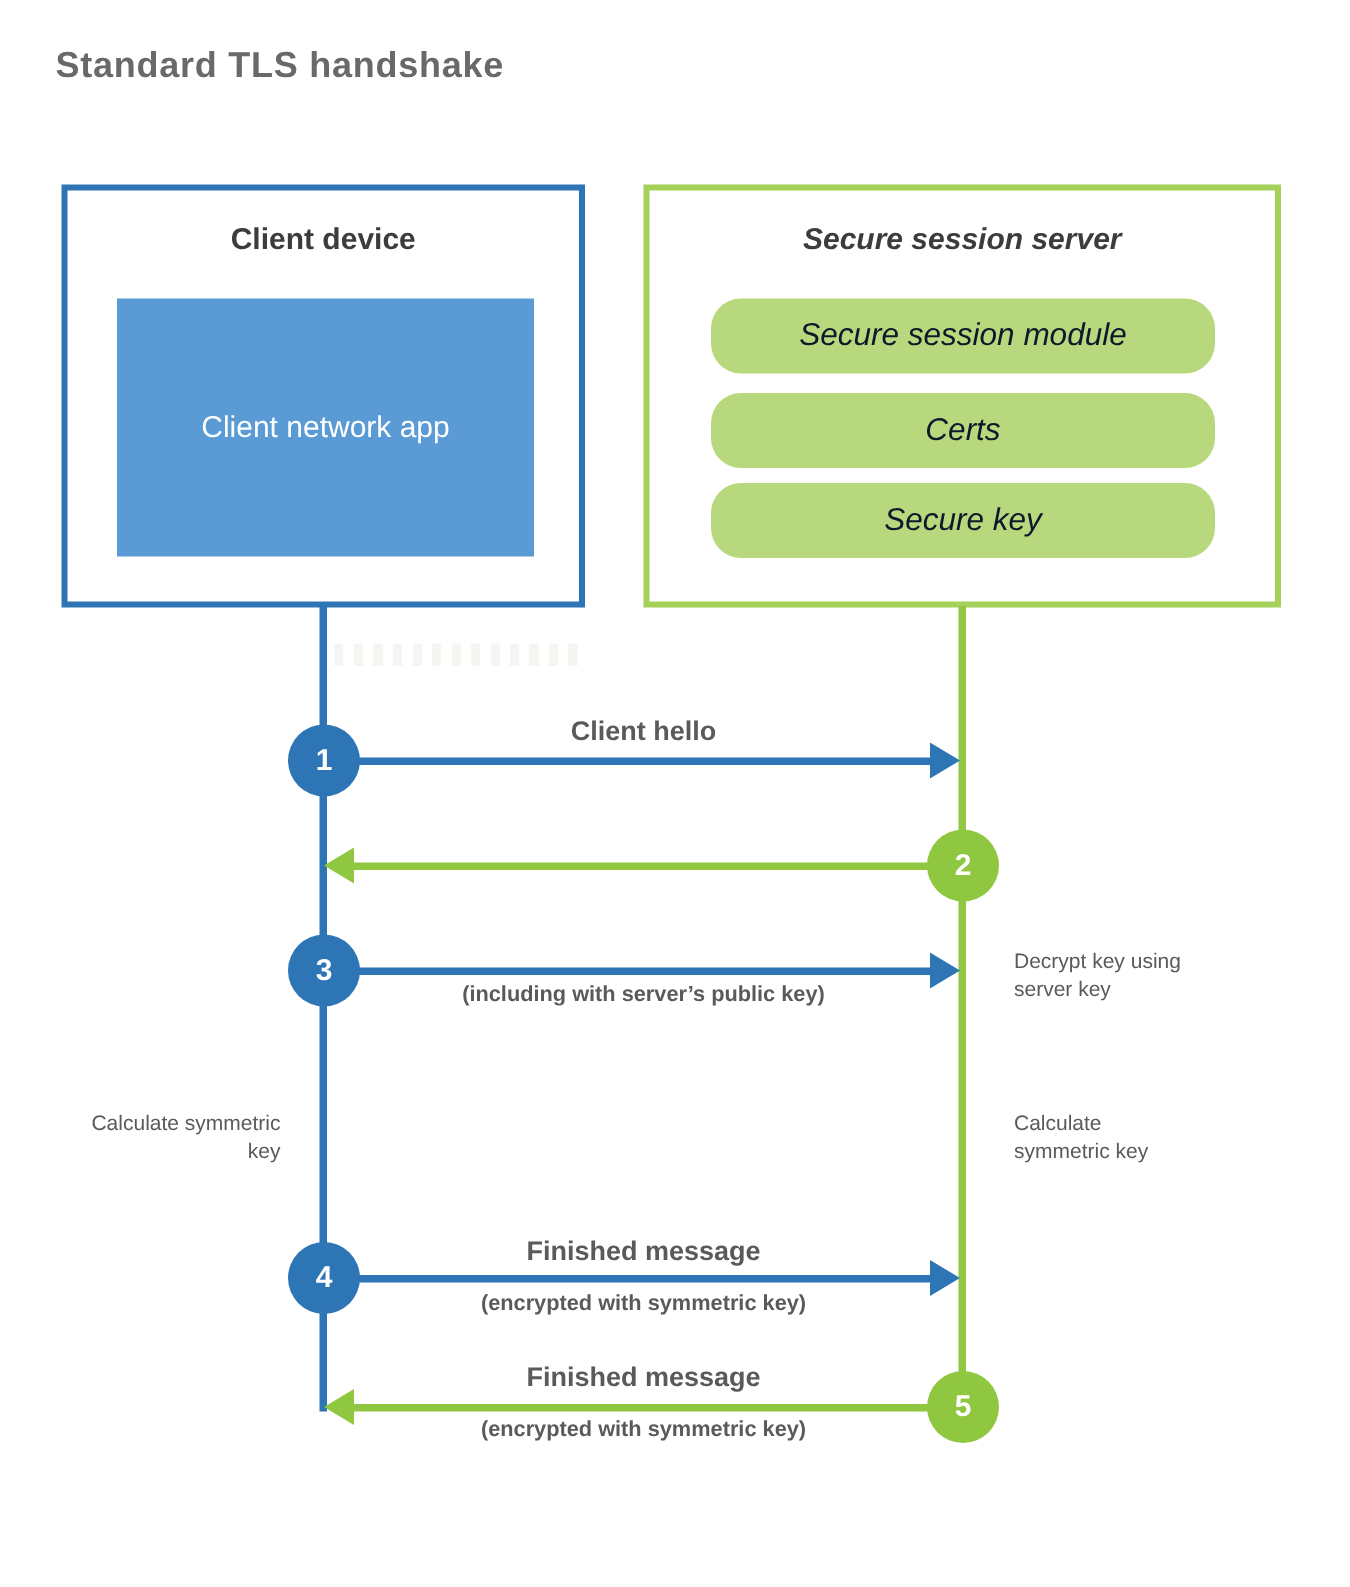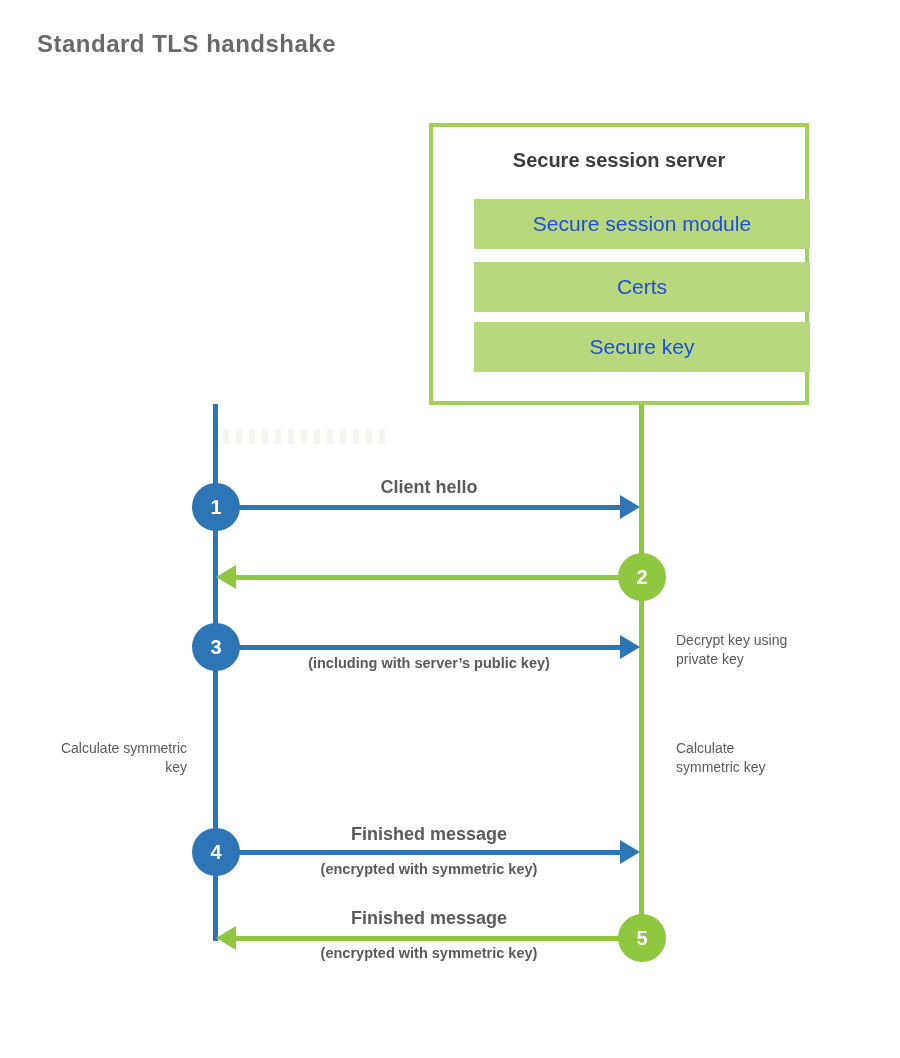--- a/index.html
+++ b/index.html
@@ -11,30 +11,30 @@
   html,body{background:#ffffff;}
   body{font-family:"Liberation Sans","DejaVu Sans",sans-serif;}
   .canvas{position:relative;width:900px;height:1058px;background:#ffffff;overflow:hidden;}
 
   .page-title{position:absolute;left:37px;top:30px;font-size:24px;font-weight:700;
     color:var(--title_gray);letter-spacing:0.5px;}
 
   
   .ebox{position:absolute;top:123px;height:282px;background:#fff;}
   .ebox.client{left:41px;width:349px;border:4px solid var(--blue);}
-  .ebox.server{left:429px;width:380px;border:4px solid var(--green_border);}
+  .ebox.server{left:429px;width:425px;border:4px solid var(--green_border);font-style:italic;}
   .ebox-title{position:absolute;left:0;right:0;top:22px;text-align:center;
     font-size:20px;font-weight:700;color:var(--text_dark);}
 
   .client-rect{position:absolute;left:33px;top:72px;width:278px;height:172px;
     background:var(--blue_light);display:flex;align-items:center;justify-content:center;}
   .client-rect .lbl{width:170px;text-align:center;font-size:20px;line-height:1.45;color:#ffffff;}
 
   .server-bar{position:absolute;left:41px;width:336px;height:50px;background:var(--green_light);
-    display:flex;align-items:center;justify-content:center;font-size:21px;color:#1d4ed8;}
+    display:flex;align-items:center;justify-content:center;font-size:21px;color:#0f172a;border-radius:20px;}
   .server-bar.b1{top:72px;} .server-bar.b2{top:135px;} .server-bar.b3{top:195px;}
 
   
   .vline{position:absolute;width:5px;top:404px;}
   .vline.blue{left:213px;background:var(--blue);height:537px;}
   .vline.green{left:639px;background:var(--green);height:520px;}
 
   
   .ghost{position:absolute;left:223px;top:429px;width:162px;height:15px;opacity:0.12;
     background:repeating-linear-gradient(90deg,#b9a98f 0 6px,transparent 6px 13px);}
@@ -72,20 +72,26 @@
   .note.calc-right{left:676px;top:739px;width:112px;}
   .note.calc-left{left:57px;top:739px;width:130px;text-align:right;}
 </style>
 </head>
 <body>
 
 <div class="canvas">
 
   <div class="page-title">Standard TLS handshake</div>
 
+  <div class="ebox client">
+    <div class="ebox-title">Client device</div>
+    <div class="client-rect">
+      <div class="lbl">Client network app</div>
+    </div>
+  </div>
 
   <div class="ebox server">
     <div class="ebox-title">Secure session server</div>
     <div class="server-bar b1">Secure session module</div>
     <div class="server-bar b2">Certs</div>
     <div class="server-bar b3">Secure key</div>
   </div>
 
   <div class="vline blue"></div>
   <div class="vline green"></div>
@@ -97,21 +103,21 @@
   <div class="msg main m1">Client hello</div>
 
   <div class="step-circle green c2">2</div>
   <div class="aline green a2"></div>
   <div class="ahead left h2"></div>
 
   <div class="step-circle blue c3">3</div>
   <div class="aline blue a3"></div>
   <div class="ahead right h3"></div>
   <div class="msg sub m3s">(including with server’s public key)</div>
-  <div class="note decrypt">Decrypt key using private key</div>
+  <div class="note decrypt">Decrypt key using server key</div>
 
   <div class="note calc-left">Calculate symmetric key</div>
   <div class="note calc-right">Calculate symmetric key</div>
 
   <div class="step-circle blue c4">4</div>
   <div class="aline blue a4"></div>
   <div class="ahead right h4"></div>
   <div class="msg main m4">Finished message</div>
   <div class="msg sub m4s">(encrypted with symmetric key)</div>
 

